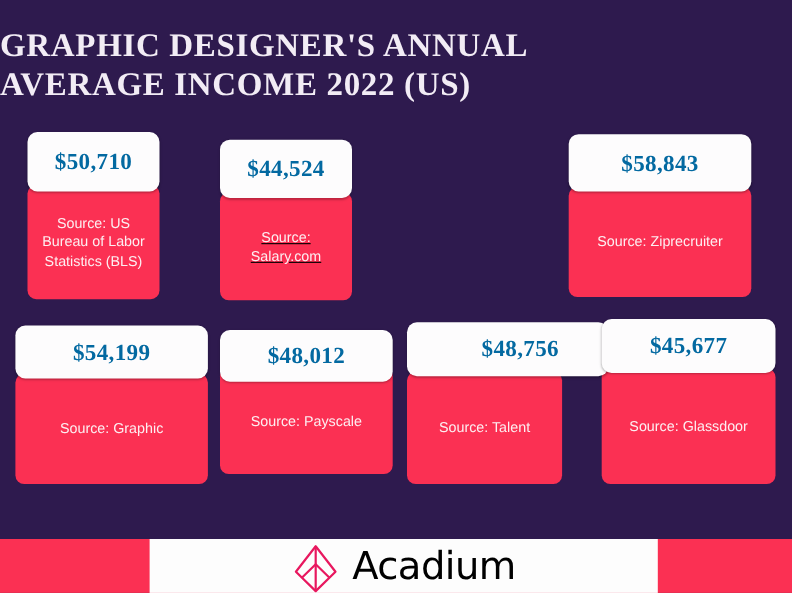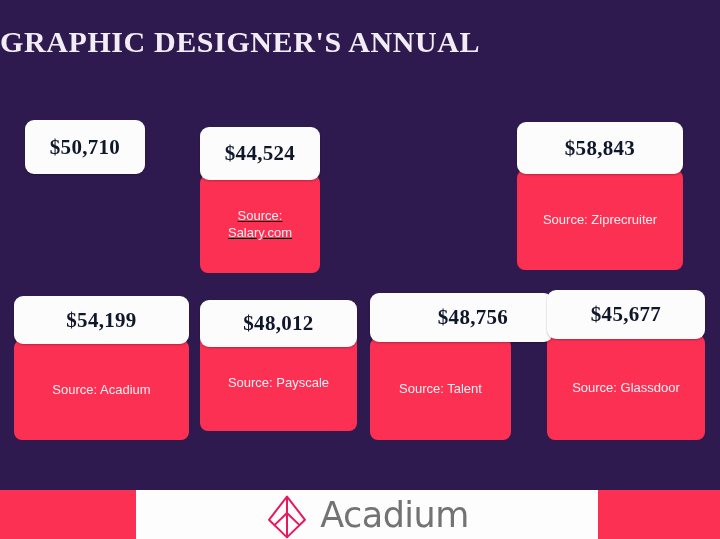--- a/index.html
+++ b/index.html
@@ -48,21 +48,21 @@
     box-shadow: 0 1px 2px rgba(0,0,0,0.25);
     display: flex;
     align-items: center;
     justify-content: center;
     z-index: 2;
   }
   .card-amount {
     font-family: "Liberation Serif", "DejaVu Serif", serif;
     font-weight: bold;
     font-size: 21px;
-    color: #0f172a;
+    color: #0369a1;
     letter-spacing: 0.3px;
     white-space: nowrap;
   }
   .card-body {
     position: absolute;
     left: 0;
     background: #fb3053;
     border-radius: 8px;
     display: flex;
     align-items: center;
@@ -106,35 +106,39 @@
     height: 44px;
     flex: 0 0 auto;
     display: block;
     margin-top: 4px;
   }
   .logo-word {
     font-family: "DejaVu Sans", sans-serif;
     font-size: 35px;
     font-weight: normal;
     letter-spacing: -0.5px;
-    color: #737373;
+    color: #000000;
     line-height: 1;
     margin-top: 2px;
   }
 </style>
 </head>
 <body>
 
 <div id="infographic">
 
   <div class="title-block">
     <span class="title-line">Graphic Designer's Annual</span>
+    <span class="title-line">Average Income 2022 (US)</span>
   </div>
 
   <div class="card" style="left:25px; top:120px; width:120px; height:152px;">
+    <div class="card-body" style="top:48px; width:120px; height:104px;">
+      <span class="card-source">Source: US Bureau of Labor Statistics (BLS)</span>
+    </div>
     <div class="card-head" style="height:54px;">
       <span class="card-amount">$50,710</span>
     </div>
   </div>
 
   <div class="card" style="left:200px; top:127px; width:120px; height:146px;">
     <div class="card-body" style="top:48px; width:120px; height:98px;text-decoration:underline;">
       <span class="card-source">Source: Salary.com</span>
     </div>
     <div class="card-head" style="height:53px;">
@@ -146,21 +150,21 @@
     <div class="card-body" style="top:48px; width:166px; height:100px;">
       <span class="card-source">Source: Ziprecruiter</span>
     </div>
     <div class="card-head" style="height:52px;">
       <span class="card-amount">$58,843</span>
     </div>
   </div>
 
   <div class="card" style="left:14px; top:296px; width:175px; height:144px;">
     <div class="card-body" style="top:44px; width:175px; height:100px;">
-      <span class="card-source">Source: Acadium</span>
+      <span class="card-source">Source: Graphic</span>
     </div>
     <div class="card-head" style="height:48px;">
       <span class="card-amount">$54,199</span>
     </div>
   </div>
 
   <div class="card" style="left:200px; top:300px; width:157px; height:140px;">
     <div class="card-body" style="top:34px; width:157px; height:97px;">
       <span class="card-source">Source: Payscale</span>
     </div>

